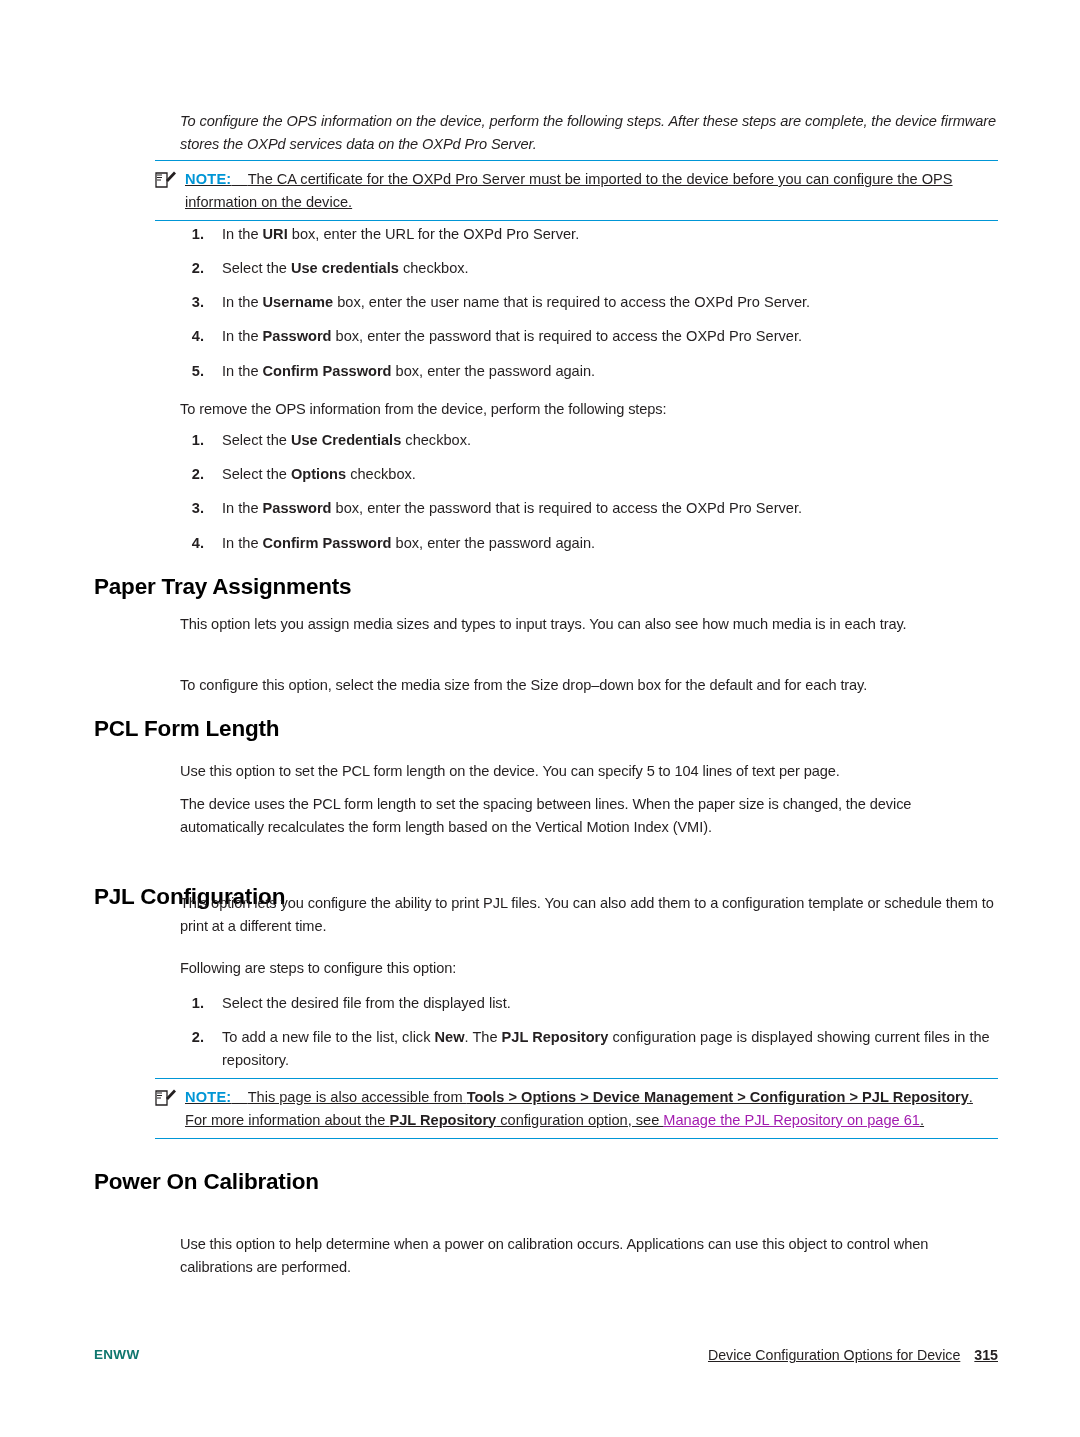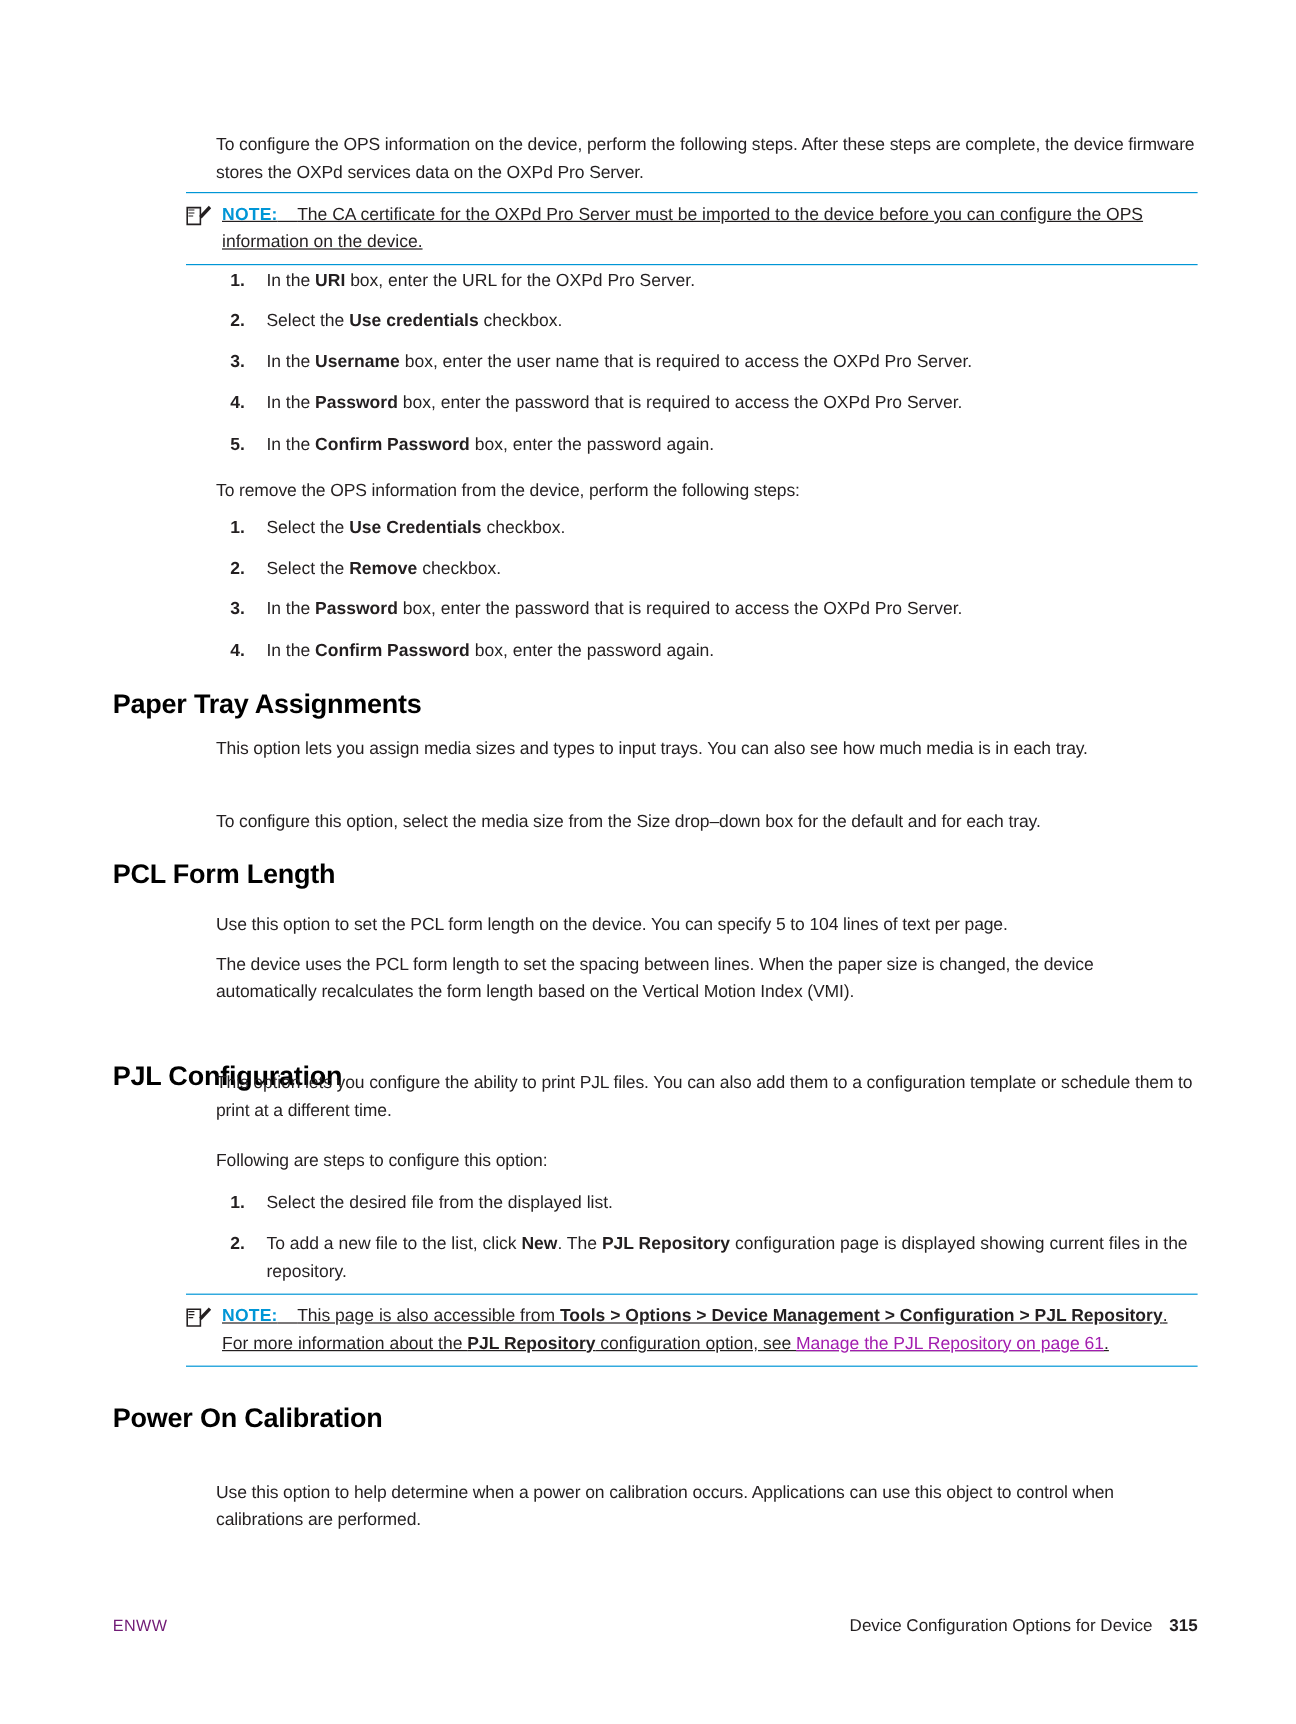--- a/index.html
+++ b/index.html
@@ -105,44 +105,45 @@
 
   b, .b { font-weight: bold; }
   .link { color: #a21caf; text-decoration: underline; }
 
   
   .footer-left {
     position: absolute;
     left: 94px;
     top: 1347px;
     font-size: 13.5px;
-    font-weight: normal;
+    font-weight: bold;
     letter-spacing: 0.3px;
-    color: #701a75;
+    color: #0f766e;
   }
   .footer-right {
     position: absolute;
     right: 82px;
     top: 1347px;
     font-size: 14.2px;
     color: #231f20;
     white-space: nowrap;
+    text-decoration: underline;
   }
   .footer-right .pg {
     font-weight: bold;
     margin-left: 14px;
   }
 </style>
 </head>
 <body>
 
 <div class="page">
   <div class="content">
 
-    <div class="para body" style="top:110px;">To configure the OPS information on the device, perform the following steps. After these steps are complete, the device firmware stores the OXPd services data on the OXPd Pro Server.</div>
+    <div class="para body" style="top:110px;font-style:italic;">To configure the OPS information on the device, perform the following steps. After these steps are complete, the device firmware stores the OXPd services data on the OXPd Pro Server.</div>
 
     <div class="note" style="top:160px;">
       <div class="note-inner">
         <span class="note-icon">
           <svg width="21" height="19" viewBox="0 0 21 19">
             <path d="M1 3 L12 3 L12 17 L1 17 Z" fill="none" stroke="#231f20" stroke-width="1.3"></path>
             <path d="M11 10 L19 1.5 L21 3.5 L13 12 Z" fill="#231f20"></path>
             <path d="M2 5 L7 5 M2 7.5 L7 7.5 M2 10 L6 10" stroke="#231f20" stroke-width="1"></path>
           </svg>
         </span>
@@ -177,21 +178,21 @@
 
     <div class="para body" style="top:398px;">To remove the OPS information from the device, perform the following steps:</div>
 
     <div class="li" style="left:180px; top:429px; width:818px;">
       <span class="num">1.</span>
       <span class="txt"><span>Select the </span><b>Use Credentials</b><span> checkbox.</span></span>
     </div>
 
     <div class="li" style="left:180px; top:463px; width:818px;">
       <span class="num">2.</span>
-      <span class="txt"><span>Select the </span><b>Remove</b><span> checkbox.</span></span>
+      <span class="txt"><span>Select the </span><b>Options</b><span> checkbox.</span></span>
     </div>
 
     <div class="li" style="left:180px; top:497px; width:818px;">
       <span class="num">3.</span>
       <span class="txt"><span>In the </span><b>Password</b><span> box, enter the password that is required to access the OXPd Pro Server.</span></span>
     </div>
 
     <div class="li" style="left:180px; top:532px; width:818px;">
       <span class="num">4.</span>
       <span class="txt"><span>In the </span><b>Confirm Password</b><span> box, enter the password again.</span></span>

